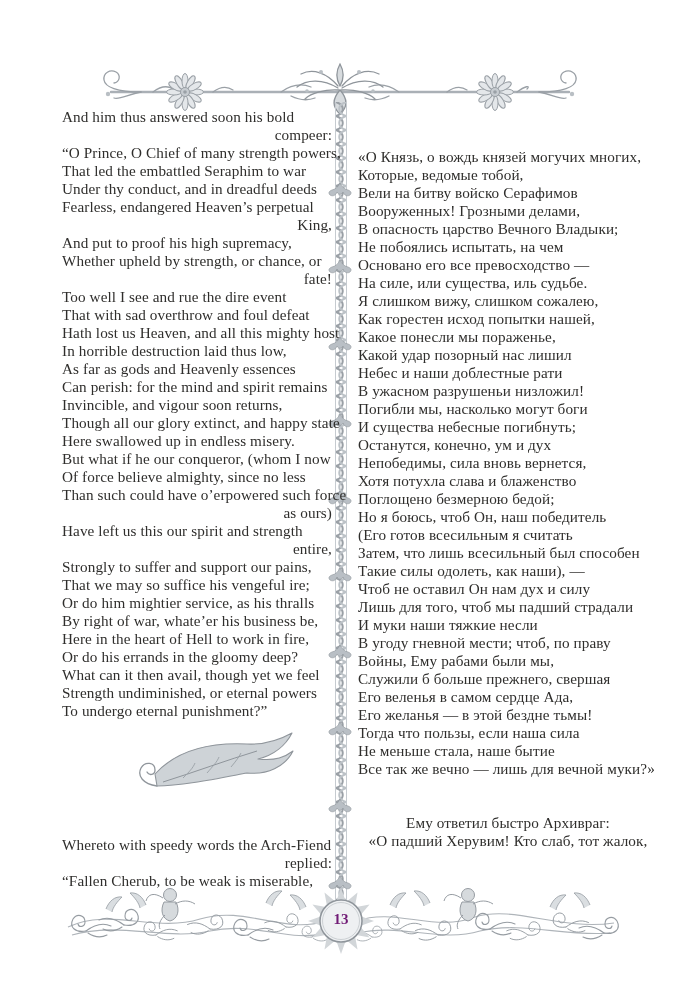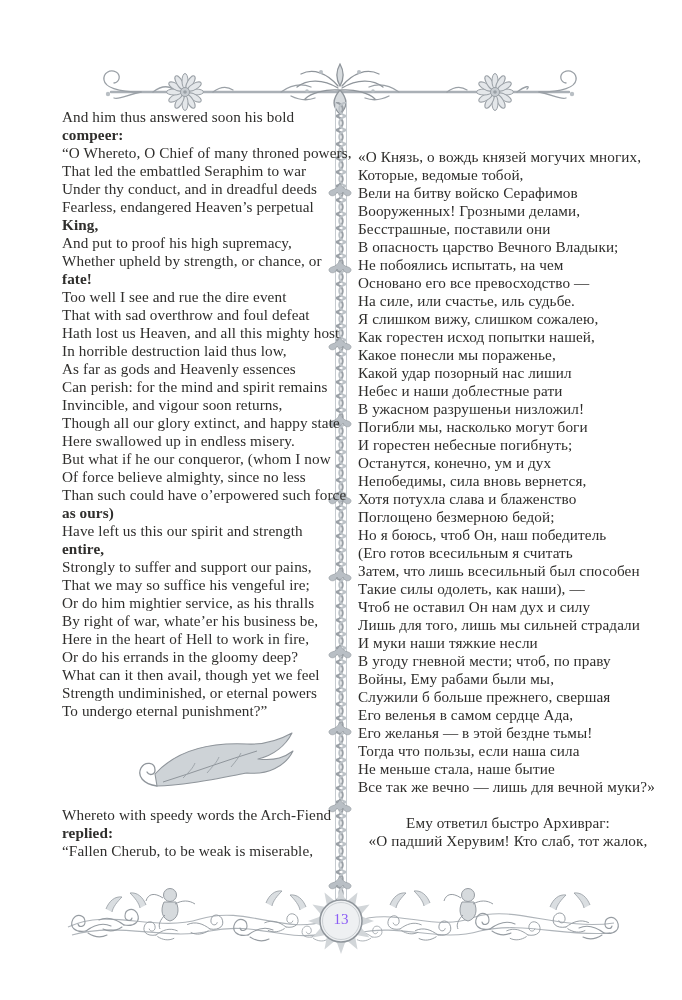--- a/index.html
+++ b/index.html
@@ -3,34 +3,34 @@
 <meta charset="utf-8">
 <style>
   html,body{margin:0;padding:0;background:#f4f4f4;}
   .page{
     position:relative;width:682px;height:1000px;margin:0 auto;
     background:#ffffff;overflow:hidden;
     font-family:"Liberation Serif", serif;color:#2f2e2c;
   }
   .col{position:absolute;}
   .line{height:18px;line-height:18px;font-size:15.2px;white-space:nowrap;letter-spacing:.1px;}
-  .line.right{font-weight:bold;}
+  .line.right{text-align:right;}
   .orn{position:absolute;}
   #left-stanza-1{left:62px;top:108px;width:270px;}
-  #left-stanza-2{left:62px;top:806px;width:270px;}
+  #left-stanza-2{left:62px;top:836px;width:270px;}
   #right-stanza-1{left:358px;top:148px;width:300px;}
   #right-stanza-2{left:358px;top:814px;width:300px;text-align:center;}
   #headpiece{left:95px;top:60px;}
   #rope{left:332px;top:102px;}
   .fleur{position:absolute;left:328px;width:24px;height:14px;}
   #leaf-flourish{left:135px;top:732px;}
   #tailpiece{left:60px;top:883px;}
   #page-number{
     position:absolute;left:321px;top:911px;width:40px;
-    text-align:center;font-size:15px;color:#8b5cf6;
+    text-align:center;font-size:15px;color:#701a75;font-weight:bold;
   }
   svg{display:block;}
 </style>
 </head>
 <body>
 
 <div class="page">
 
   <div class="orn" id="headpiece">
     <svg width="490" height="58" viewBox="0 0 490 58">
@@ -216,21 +216,21 @@
     </div>
   <div class="fleur" style="top:876px">
       <svg width="24" height="14" viewBox="0 0 24 14">
         <path d="M12 0 C10 4 8 6 4 7 C1 8 0 10 2 12 C5 14 8 12 9 9 C10 12 14 12 15 9 C16 12 19 14 22 12 C24 10 23 8 20 7 C16 6 14 4 12 0 Z" fill="#b9bfc5" stroke="#8f959b" stroke-width="0.6"></path>
       </svg>
     </div>
 
   <div class="col" id="left-stanza-1">
       <div class="line">And him thus answered soon his bold</div>
       <div class="line right">compeer:</div>
-      <div class="line">“O Whereto, O Chief of many throned powers,</div>
+      <div class="line">“O Prince, O Chief of many strength powers,</div>
       <div class="line">That led the embattled Seraphim to war</div>
       <div class="line">Under thy conduct, and in dreadful deeds</div>
       <div class="line">Fearless, endangered Heaven’s perpetual</div>
       <div class="line right">King,</div>
       <div class="line">And put to proof his high supremacy,</div>
       <div class="line">Whether upheld by strength, or chance, or</div>
       <div class="line right">fate!</div>
       <div class="line">Too well I see and rue the dire event</div>
       <div class="line">That with sad overthrow and foul defeat</div>
       <div class="line">Hath lost us Heaven, and all this mighty host</div>
@@ -270,43 +270,42 @@
       <div class="line">Whereto with speedy words the Arch-Fiend</div>
       <div class="line right">replied:</div>
       <div class="line">“Fallen Cherub, to be weak is miserable,</div>
     </div>
 
   <div class="col" id="right-stanza-1">
       <div class="line">«О Князь, о вождь князей могучих многих,</div>
       <div class="line">Которые, ведомые тобой,</div>
       <div class="line">Вели на битву войско Серафимов</div>
       <div class="line">Вооруженных! Грозными делами,</div>
-      <div class="line">Бесстрашные, поставили они</div>
       <div class="line">В опасность царство Вечного Владыки;</div>
       <div class="line">Не побоялись испытать, на чем</div>
       <div class="line">Основано его все превосходство —</div>
-      <div class="line">На силе, или счастье, иль судьбе.</div>
+      <div class="line">На силе, или существа, иль судьбе.</div>
       <div class="line">Я слишком вижу, слишком сожалею,</div>
       <div class="line">Как горестен исход попытки нашей,</div>
       <div class="line">Какое понесли мы пораженье,</div>
       <div class="line">Какой удар позорный нас лишил</div>
       <div class="line">Небес и наши доблестные рати</div>
       <div class="line">В ужасном разрушеньи низложил!</div>
       <div class="line">Погибли мы, насколько могут боги</div>
-      <div class="line">И горестен небесные погибнуть;</div>
+      <div class="line">И существа небесные погибнуть;</div>
       <div class="line">Останутся, конечно, ум и дух</div>
       <div class="line">Непобедимы, сила вновь вернется,</div>
       <div class="line">Хотя потухла слава и блаженство</div>
       <div class="line">Поглощено безмерною бедой;</div>
       <div class="line">Но я боюсь, чтоб Он, наш победитель</div>
       <div class="line">(Его готов всесильным я считать</div>
       <div class="line">Затем, что лишь всесильный был способен</div>
       <div class="line">Такие силы одолеть, как наши), —</div>
       <div class="line">Чтоб не оставил Он нам дух и силу</div>
-      <div class="line">Лишь для того, лишь мы сильней страдали</div>
+      <div class="line">Лишь для того, чтоб мы падший страдали</div>
       <div class="line">И муки наши тяжкие несли</div>
       <div class="line">В угоду гневной мести; чтоб, по праву</div>
       <div class="line">Войны, Ему рабами были мы,</div>
       <div class="line">Служили б больше прежнего, свершая</div>
       <div class="line">Его веленья в самом сердце Ада,</div>
       <div class="line">Его желанья — в этой бездне тьмы!</div>
       <div class="line">Тогда что пользы, если наша сила</div>
       <div class="line">Не меньше стала, наше бытие</div>
       <div class="line">Все так же вечно — лишь для вечной муки?»</div>
     </div>

